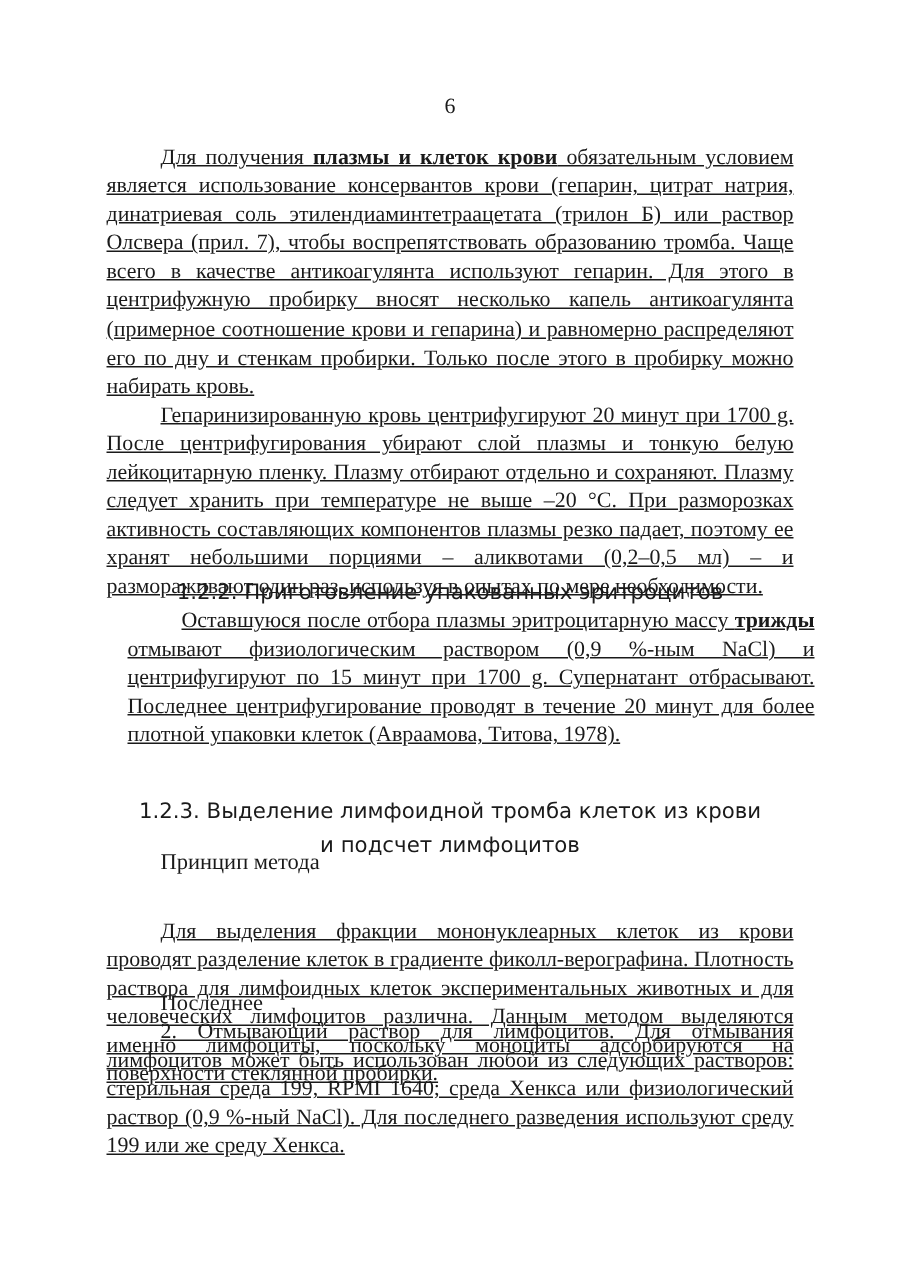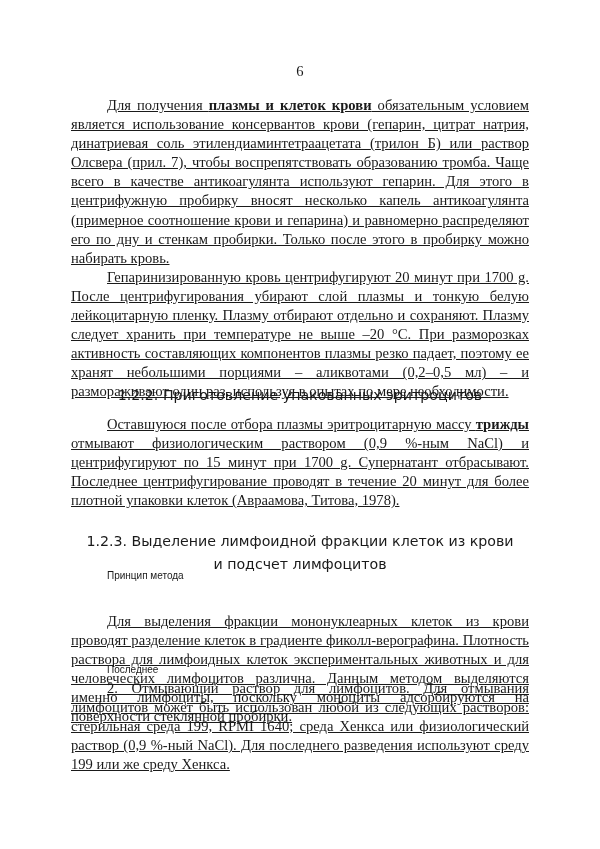--- a/index.html
+++ b/index.html
@@ -2,41 +2,41 @@
 <html><head>
 <meta charset="utf-8">
 <style>
   html, body { margin: 0; padding: 0; background: #ffffff; }
   body { width: 600px; height: 849px; position: relative; overflow: hidden; color: #1a1a1a; }
   .page { position: absolute; left: 71px; top: 0; width: 458px; font-family: "Liberation Serif", serif; font-size: 14.6px; line-height: 19.1px; }
   .pnum { position: absolute; top: 62px; left: 0; width: 458px; text-align: center; }
   p { margin: 0; text-align: justify; text-indent: 36px; }
   .blk { position: absolute; left: 0; width: 458px; text-decoration: underline; }
   .h { position: absolute; left: 0; width: 458px; text-align: center; font-family: "DejaVu Sans", sans-serif; font-size: 14.2px; line-height: 19px; margin-top: 12px; }
-  .sub { position: absolute; left: 36px; font-family: Liberation Sans, sans-serif; font-size: 10px; line-height: 19px; }
+  .sub { position: absolute; left: 36px; font-family: Liberation Serif, serif; font-size: 15px; line-height: 19px; }
   b { font-weight: bold; }
 </style>
 </head>
 <body>
 
 <div class="page">
   <div class="pnum">6</div>
 
   <div class="blk" style="top:96px;">
     <p><span>Для получения </span><b>плазмы и клеток крови</b><span> обязательным условием является использование консервантов крови (гепарин, цитрат натрия, динатриевая соль этилендиаминтетраацетата (трилон Б) или раствор Олсвера (прил. 7), чтобы воспрепятствовать образованию тромба. Чаще всего в качестве антикоагулянта используют гепарин. Для этого в центрифужную пробирку вносят несколько капель антикоагулянта (примерное соотношение крови и гепарина) и равномерно распределяют его по дну и стенкам пробирки. Только после этого в пробирку можно набирать кровь.</span></p>
     <p>Гепаринизированную кровь центрифугируют 20 минут при 1700 g. После центрифугирования убирают слой плазмы и тонкую белую лейкоцитарную пленку. Плазму отбирают отдельно и сохраняют. Плазму следует хранить при температуре не выше –20 °С. При разморозках активность составляющих компонентов плазмы резко падает, поэтому ее хранят небольшими порциями – аликвотами (0,2–0,5 мл) – и размораживают один раз, используя в опытах по мере необходимости.</p>
   </div>
 
   <div class="h" style="top:374px;">1.2.2. Приготовление упакованных эритроцитов</div>
 
-  <div class="blk" style="top:415px;">
+  <div class="blk" style="top:405px;margin-left:14px;">
     <p><span>Оставшуюся после отбора плазмы эритроцитарную массу </span><b>трижды</b><span> отмывают физиологическим раствором (0,9 %-ным NaCl) и центрифугируют по 15 минут при 1700 g. Супернатант отбрасывают. Последнее центрифугирование проводят в течение 20 минут для более плотной упаковки клеток (Авраамова, Титова, 1978).</span></p>
   </div>
 
-  <div class="h" style="top:520px;">1.2.3. Выделение лимфоидной фракции клеток из крови</div>
+  <div class="h" style="top:520px;">1.2.3. Выделение лимфоидной тромба клеток из крови</div>
   <div class="h" style="top:543px;">и подсчет лимфоцитов</div>
 
   <div class="sub" style="top:566px;">Принцип метода</div>
 
   <div class="blk" style="top:612px;">
     <p>Для выделения фракции мононуклеарных клеток из крови проводят разделение клеток в градиенте фиколл-верографина. Плотность раствора для лимфоидных клеток экспериментальных животных и для человеческих лимфоцитов различна. Данным методом выделяются именно лимфоциты, поскольку моноциты адсорбируются на поверхности стеклянной пробирки.</p>
   </div>
 
   <div class="sub" style="top:660px;">Последнее</div>
 

